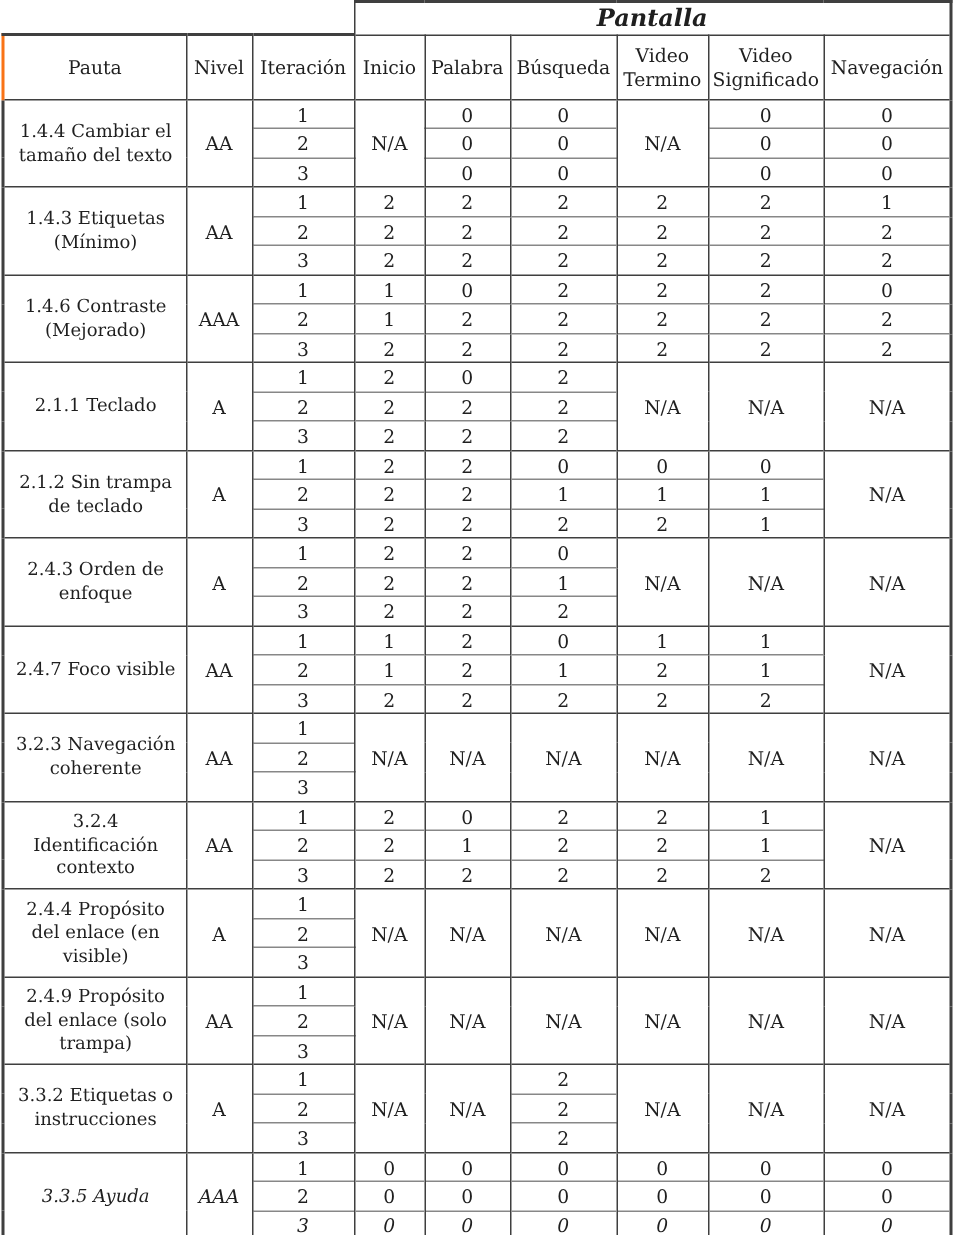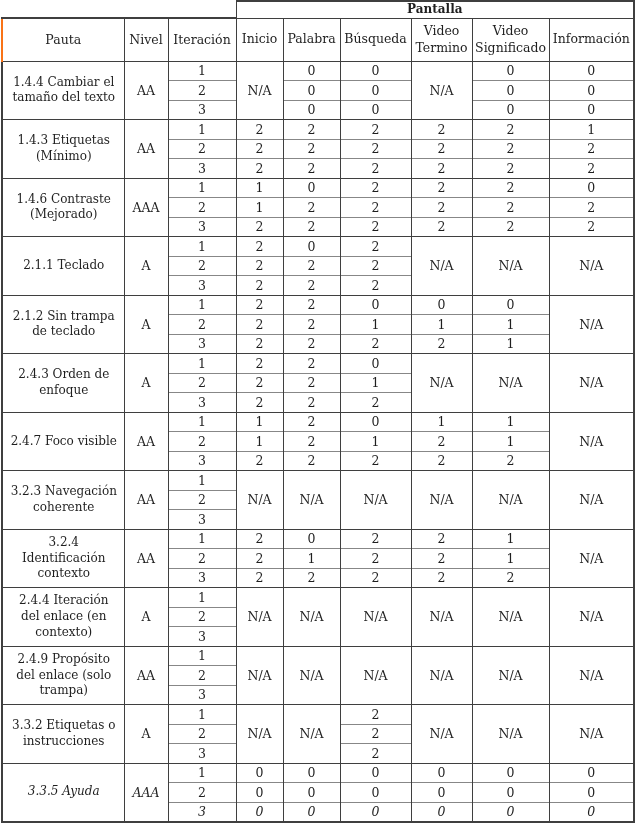--- a/index.html
+++ b/index.html
@@ -30,21 +30,22 @@
     overflow: hidden;
   }
   
   td.blank { border: none; }
 
   thead tr.pantalla-row { height: 17px; }
   th.pantalla {
     font-weight: bold;
     border-top: 2px solid #3f3f3f;
     border-right: 2px solid #3f3f3f;
-    font-size: 12px;
+    font-size: 16px;
+    font-style: italic;
   }
   thead tr.colhead-row { height: 43px; }
   thead th { line-height: 1.3; }
   th.edge-top  { border-top: 2px solid #3f3f3f; }
   th.edge-left { border-left: 2px solid #f97316; }
   .edge-right  { border-right: 2px solid #3f3f3f !important; }
   .edge-bottom { border-bottom: 2px solid #3f3f3f; font-style: italic; }
 
   tbody tr { height: 19.5px; }
   tbody td { line-height: 1.2; }
@@ -80,21 +81,21 @@
     </tr>
     <tr class="colhead-row">
       <th class="edge-top edge-left">Pauta</th>
       <th class="edge-top">Nivel</th>
       <th class="edge-top">Iteración</th>
       <th>Inicio</th>
       <th>Palabra</th>
       <th>Búsqueda</th>
       <th>Video Termino</th>
       <th>Video Significado</th>
-      <th class="edge-right">Información</th>
+      <th class="edge-right">Navegación</th>
     </tr>
   </thead>
   <tbody>
       <tr>
         <td rowspan="3" class="cell-pauta">1.4.4 Cambiar el tamaño del texto</td>
         <td rowspan="3" class="cell-nivel">AA</td>
         <td class="cell-iter">1</td>
         <td rowspan="3" class="cell-val cell-na">N/A</td>
         <td class="cell-val">0</td>
         <td class="cell-val">0</td>
@@ -312,21 +313,21 @@
       </tr>
       <tr>
         <td class="cell-iter sep">3</td>
         <td class="cell-val sep">2</td>
         <td class="cell-val sep">2</td>
         <td class="cell-val sep">2</td>
         <td class="cell-val sep">2</td>
         <td class="cell-val sep">2</td>
       </tr>
       <tr>
-        <td rowspan="3" class="cell-pauta">2.4.4 Iteración del enlace (en contexto)</td>
+        <td rowspan="3" class="cell-pauta">2.4.4 Propósito del enlace (en visible)</td>
         <td rowspan="3" class="cell-nivel">A</td>
         <td class="cell-iter">1</td>
         <td rowspan="3" class="cell-val cell-na">N/A</td>
         <td rowspan="3" class="cell-val cell-na">N/A</td>
         <td rowspan="3" class="cell-val cell-na">N/A</td>
         <td rowspan="3" class="cell-val cell-na">N/A</td>
         <td rowspan="3" class="cell-val cell-na">N/A</td>
         <td rowspan="3" class="cell-val cell-na edge-right">N/A</td>
       </tr>
       <tr>

